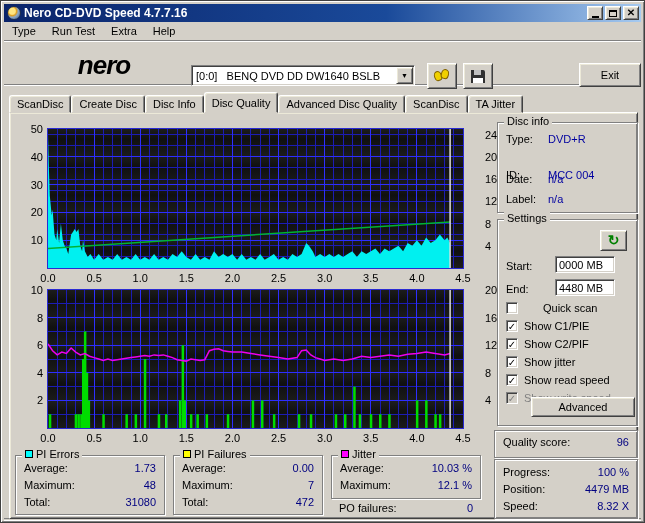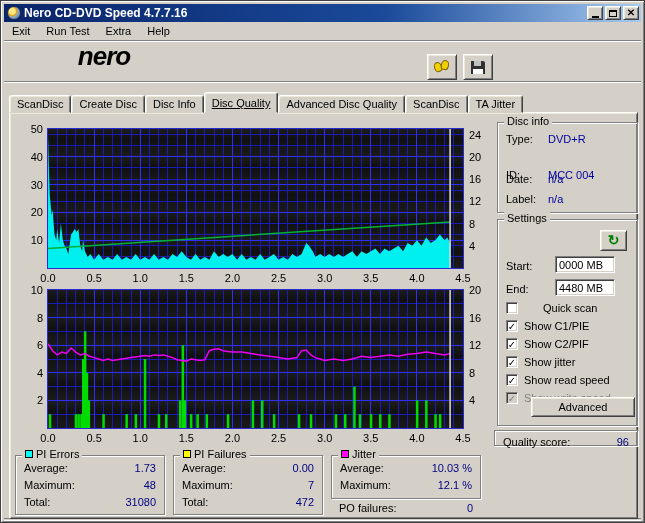--- a/index.html
+++ b/index.html
@@ -22,21 +22,21 @@
   .titlebar .title{font-weight:bold;font-size:12px;white-space:nowrap;flex:1;}
   .winbtn{width:16px;height:14px;margin-left:2px;background:#d4d0c8;border:1px solid;
     border-color:#fff #404040 #404040 #fff;box-shadow:inset 1px 1px 0 #ece9d8, inset -1px -1px 0 #808080;
     display:flex;align-items:center;justify-content:center;color:#000;font-size:9px;line-height:1;}
   .winbtn .min-glyph{display:block;width:7px;height:2px;background:#000;margin-top:7px;}
   .winbtn .max-glyph{display:block;width:8px;height:7px;border:1px solid #000;border-top-width:2px;}
   .winbtn .close-glyph{font-weight:bold;font-size:10px;}
   .menubar{position:absolute;left:3px;top:21px;right:3px;height:19px;display:flex;align-items:center;
     border-bottom:1px solid #808080;box-shadow:0 1px 0 #fff;}
   .menuitem{padding:2px 8px;}
-  .headerbar{position:absolute;left:3px;top:41px;right:3px;height:40px;border-bottom:1px solid #808080;box-shadow:0 1px 0 #fff;}
+  .headerbar{position:absolute;left:3px;top:50px;right:3px;height:34px;border-bottom:1px solid #808080;box-shadow:0 1px 0 #fff;}
   .logo{position:absolute;left:14px;top:3px;width:172px;text-align:center;color:#000;}
   .logo .l1{font-weight:bold;font-size:26px;letter-spacing:-1px;line-height:22px;font-style:italic;}
   .logo .l2{font-weight:bold;font-style:italic;font-size:13px;letter-spacing:1px;line-height:12px;display:flex;align-items:center;justify-content:center;gap:1px;}
   .logo .disc{width:11px;height:11px;border-radius:50%;border:2px solid #000;display:inline-block;position:relative;}
   .logo .disc:after{content:"";position:absolute;left:3px;top:3px;width:1px;height:1px;background:#000;}
   .combo{position:absolute;left:187px;top:14px;width:224px;height:21px;background:#fff;
     border:1px solid;border-color:#808080 #fff #fff #808080;
     box-shadow:inset 1px 1px 0 #404040, inset -1px -1px 0 #d4d0c8;
     display:flex;align-items:center;}
   .combo .val{flex:1;padding:0 4px;white-space:pre;overflow:hidden;}
@@ -47,34 +47,34 @@
     border-color:#fff #404040 #404040 #fff;box-shadow:inset 1px 1px 0 #ece9d8, inset -1px -1px 0 #808080;
     display:flex;align-items:center;justify-content:center;}
   .pushbtn{position:absolute;top:12px;height:24px;background:#d4d0c8;text-align:center;line-height:22px;
     border:1px solid;border-color:#fff #404040 #404040 #fff;box-shadow:inset 1px 1px 0 #ece9d8, inset -1px -1px 0 #808080;}
   .pushbtn.default{outline:1px solid #000;}
   .tabs{position:absolute;left:8px;top:92px;height:20px;display:flex;align-items:flex-end;z-index:3;}
   .tab{height:18px;line-height:17px;padding:0 7px;background:#d4d0c8;border:1px solid;
     border-color:#fff #404040 #d4d0c8 #fff;border-radius:3px 3px 0 0;
     box-shadow:inset 1px 1px 0 #ece9d8, inset -1px 0 0 #808080;margin-right:0;}
   .tab.active{height:21px;line-height:20px;position:relative;z-index:4;margin-top:-3px;
-    box-shadow:inset 1px 1px 0 #ece9d8, inset -1px 0 0 #808080, 0 1px 0 #d4d0c8;text-decoration:underline;}
+    box-shadow:inset 1px 1px 0 #ece9d8, inset -1px 0 0 #808080, 0 1px 0 #d4d0c8;}
   .page{position:absolute;left:8px;top:111px;width:629px;height:407px;background:#d4d0c8;
     border:1px solid;border-color:#fff #404040 #404040 #fff;
     box-shadow:inset 1px 1px 0 #ece9d8, inset -1px -1px 0 #808080;z-index:1;}
   .statusstrip{position:absolute;left:3px;bottom:2px;right:3px;height:2px;border-top:1px solid #808080;box-shadow:0 1px 0 #fff;}
   
   .plot{position:absolute;border:1px solid #2a2ad2;z-index:2;
     background:#101010;
     background-image:repeating-linear-gradient(180deg,#1c1c1c 0px,#101010 10px,#1c1c1c 28px);}
   .plot svg{display:block;}
   .axisbox{position:absolute;z-index:2;}
   .axisbox span{position:absolute;font-size:11px;color:#000;}
   .axisbox.yl span{right:3px;margin-left:44px;}
-  .axisbox.yr span{left:3px;}
+  .axisbox.yr span{left:19px;}
   .axisbox.x span{transform:translateX(-50%);}
   
   .grp{position:absolute;border:1px solid #808080;box-shadow:inset 1px 1px 0 #fff, 1px 1px 0 #fff;z-index:2;}
   .grp .legend{position:absolute;top:-8px;left:6px;background:#d4d0c8;padding:0 3px;display:flex;align-items:center;gap:3px;}
   .swatch{width:8px;height:8px;border:1px solid #000;display:inline-block;}
   .row{position:absolute;left:8px;right:8px;height:14px;}
   .row .lab{position:absolute;left:0;}
   .row .val{position:absolute;right:0;color:#000080;}
   .di-row .lab{left:0;}
   .di-row .val{left:42px;right:auto;color:#0000a0;}
@@ -123,39 +123,44 @@
       </span>
     <span class="winbtn">
         <span class="max-glyph"></span>
       </span>
     <span class="winbtn">
         <span class="close-glyph">✕</span>
       </span>
   </div>
 
   <div class="menubar">
-    <span class="menuitem">Exit</span>
+    <span class="menuitem">Type</span>
     <span class="menuitem">Run Test</span>
     <span class="menuitem">Extra</span>
     <span class="menuitem">Help</span>
   </div>
 
   <div class="headerbar">
     <div class="logo">
       <div class="l1">nero</div>
+    </div>
+    <div class="combo">
+      <span class="val">[0:0]   BENQ DVD DD DW1640 BSLB</span>
+      <span class="drop">▼</span>
     </div>
     <div class="toolbtn" style="left:423px;">
       <span class="handicon">
           <i></i>
           <i></i>
         </span>
     </div>
     <div class="toolbtn" style="left:459px;">
       <span class="floppy"></span>
     </div>
+    <div class="pushbtn" style="left:575px;width:62px;">Exit</div>
   </div>
 
   <div class="tabs">
     <span class="tab">ScanDisc</span>
     <span class="tab">Create Disc</span>
     <span class="tab">Disc Info</span>
     <span class="tab active">Disc Quality</span>
     <span class="tab">Advanced Disc Quality</span>
     <span class="tab">ScanDisc</span>
     <span class="tab">TA Jitter</span>
@@ -456,27 +461,41 @@
         <span class="cb"><span class="mark">✓</span></span>
         <span class="cblab">Show read speed</span>
       </div>
     <div class="cbrow checked disabled" style="top:171px;">
         <span class="cb"><span class="mark">✓</span></span>
         <span class="cblab">Show write speed</span>
       </div>
     <div class="advbtn">Advanced</div>
   </div>
 
-  <div class="panelbox" style="left:493px;top:429px;width:144px;height:16px;">
+  <div class="panelbox" style="left:493px;top:429px;width:144px;height:28px;">
     <div class="row" style="top:5px;">
         <span class="lab">Quality score:</span>
         <span class="val">96</span>
       </div>
   </div>
 
+  <div class="panelbox" style="left:493px;top:458px;width:144px;height:60px;">
+    <div class="row" style="top:6px;">
+        <span class="lab">Progress:</span>
+        <span class="val">100 %</span>
+      </div>
+    <div class="row" style="top:23px;">
+        <span class="lab">Position:</span>
+        <span class="val">4479 MB</span>
+      </div>
+    <div class="row" style="top:40px;">
+        <span class="lab">Speed:</span>
+        <span class="val">8.32 X</span>
+      </div>
+  </div>
 
   <div class="grp" style="left:14px;top:454px;width:150px;height:60px;">
     <span class="legend">
         <span class="swatch" style="background:#00ffff;"></span>
         <span>PI Errors</span>
       </span>
     <div class="row" style="top:6px;">
         <span class="lab">Average:</span>
         <span class="val">1.73</span>
       </div>

